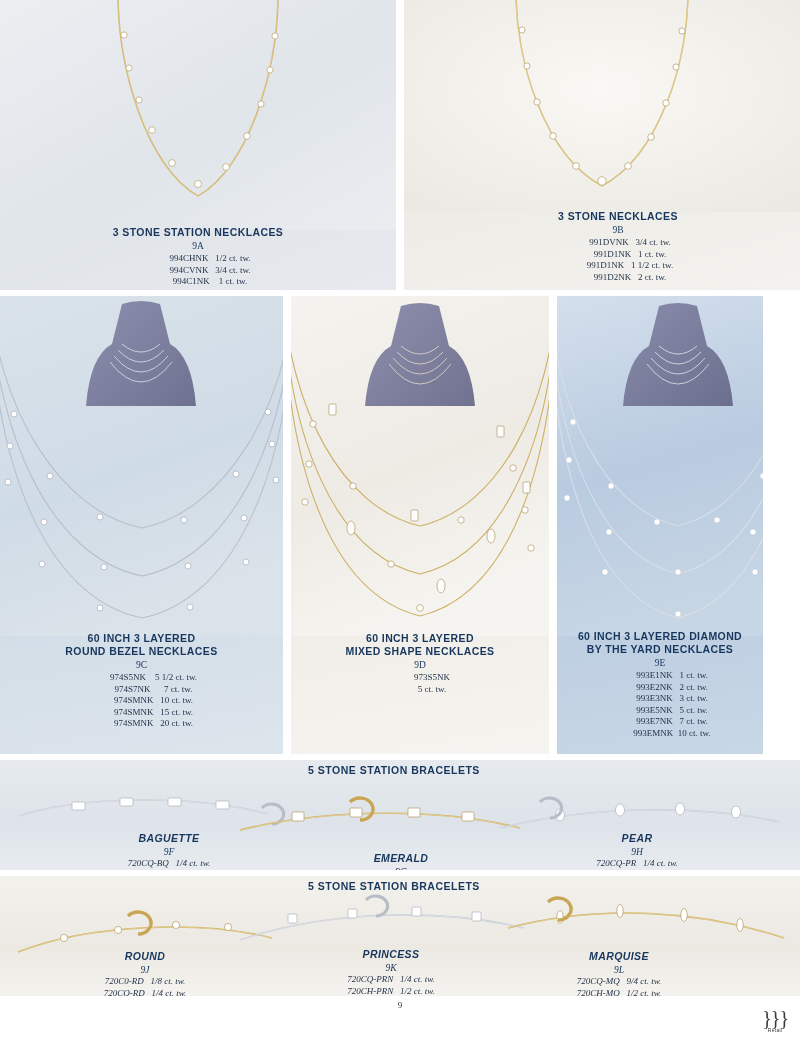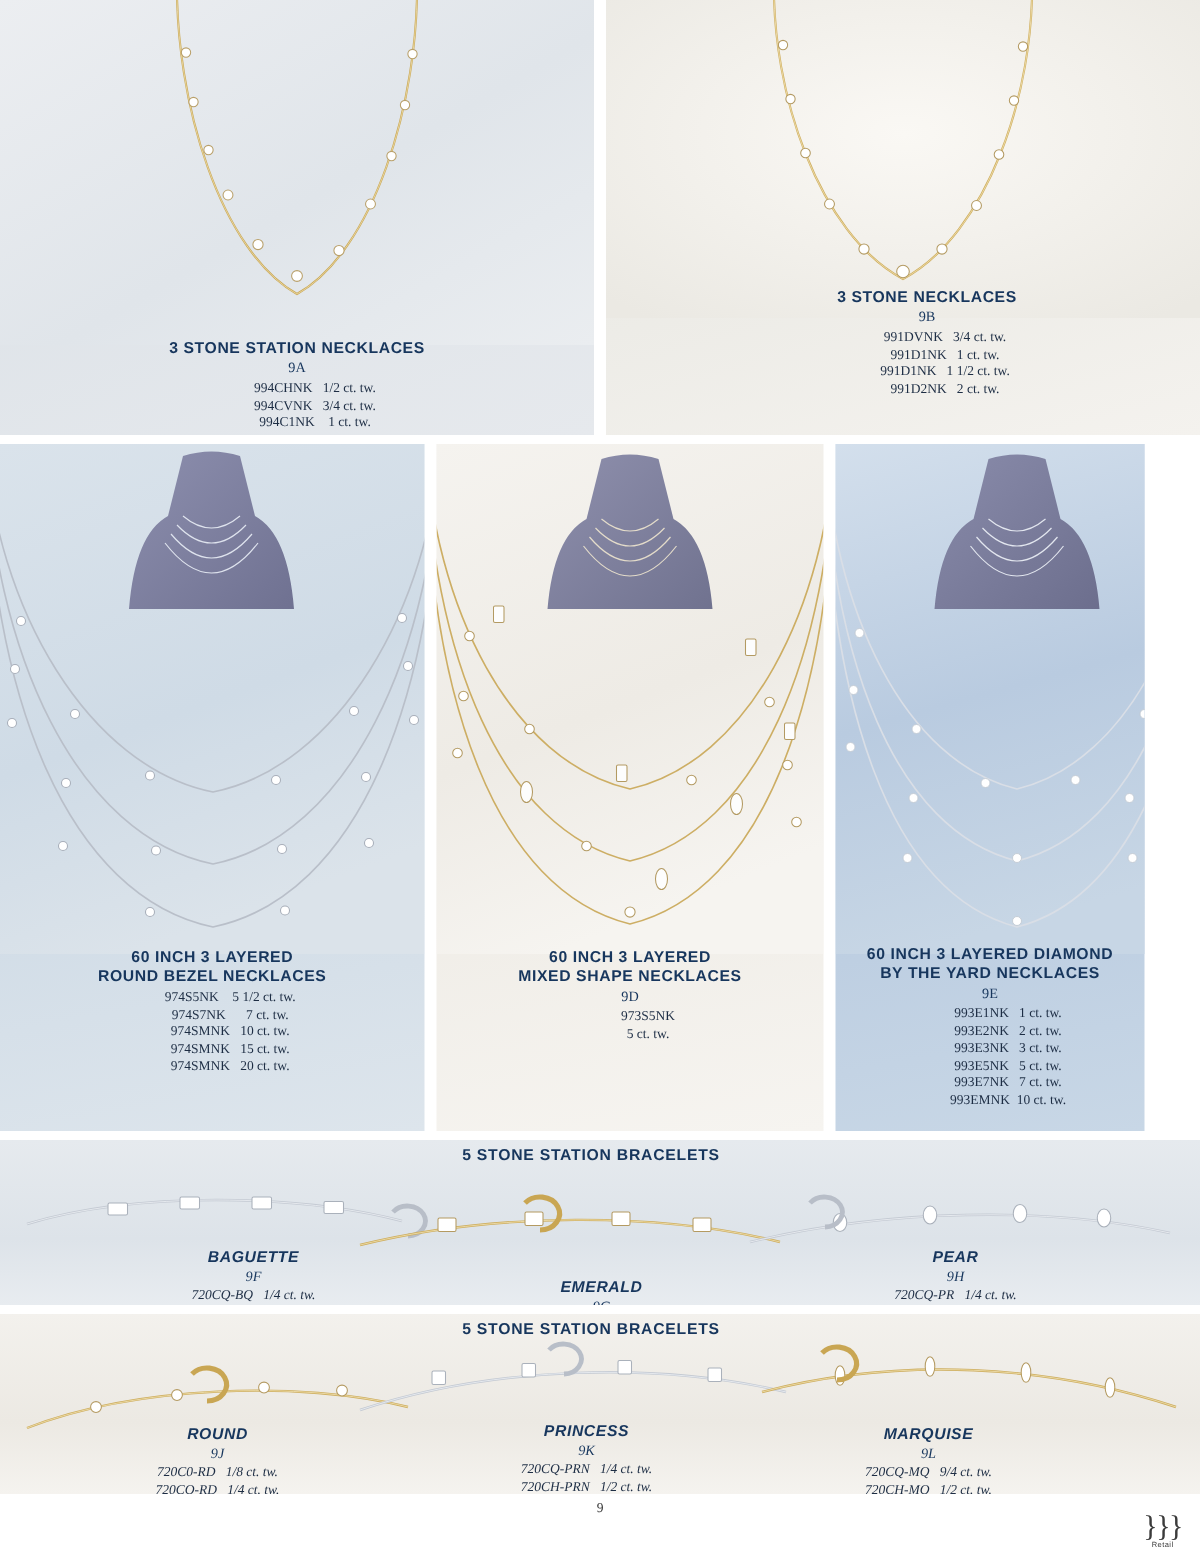--- a/index.html
+++ b/index.html
@@ -172,21 +172,21 @@
           <circle cx="149" cy="136" r="3.3"></circle>
         <circle cx="172" cy="166" r="3.4"></circle>
           <circle cx="198" cy="181" r="4.2"></circle>
         <circle cx="224" cy="166" r="3.4"></circle>
           <circle cx="247" cy="137" r="3.3"></circle>
         <circle cx="262" cy="103" r="3.2"></circle>
           <circle cx="272" cy="67" r="3.1"></circle>
         <circle cx="278" cy="31" r="3.1"></circle>
       </g>
     </svg>
-    <div class="panel-caption" style="top:192px;padding-left:32px;">
+    <div class="panel-caption" style="top:210px;padding-left:32px;">
       <div class="cap-title">3 STONE NECKLACES</div>
       <div class="cap-code">9B</div>
       <div class="cap-list">
         <div class="cap-row">991DVNK   3/4 ct. tw.</div>
         <div class="cap-row">991D1NK   1 ct. tw.</div>
         <div class="cap-row">991D1NK   1 1/2 ct. tw.</div>
         <div class="cap-row">991D2NK   2 ct. tw.</div>
       </div>
     </div>
   </div>
@@ -238,20 +238,21 @@
           <circle cx="42" cy="268" r="3"></circle>
         <circle cx="100" cy="312" r="3"></circle>
           <circle cx="190" cy="311" r="3"></circle>
         <circle cx="246" cy="266" r="3"></circle>
           <circle cx="276" cy="184" r="3"></circle>
       </g>
     </svg>
     <div class="panel-caption" style="top:336px;">
       <div class="cap-title">60 INCH 3 LAYERED</div>
       <div class="cap-title">ROUND BEZEL NECKLACES</div>
+      <div class="cap-code">9C</div>
       <div class="cap-list">
         <div class="cap-row">974S5NK    5 1/2 ct. tw.</div>
         <div class="cap-row">974S7NK      7 ct. tw.</div>
         <div class="cap-row">974SMNK   10 ct. tw.</div>
         <div class="cap-row">974SMNK   15 ct. tw.</div>
         <div class="cap-row">974SMNK   20 ct. tw.</div>
       </div>
     </div>
   </div>
 

